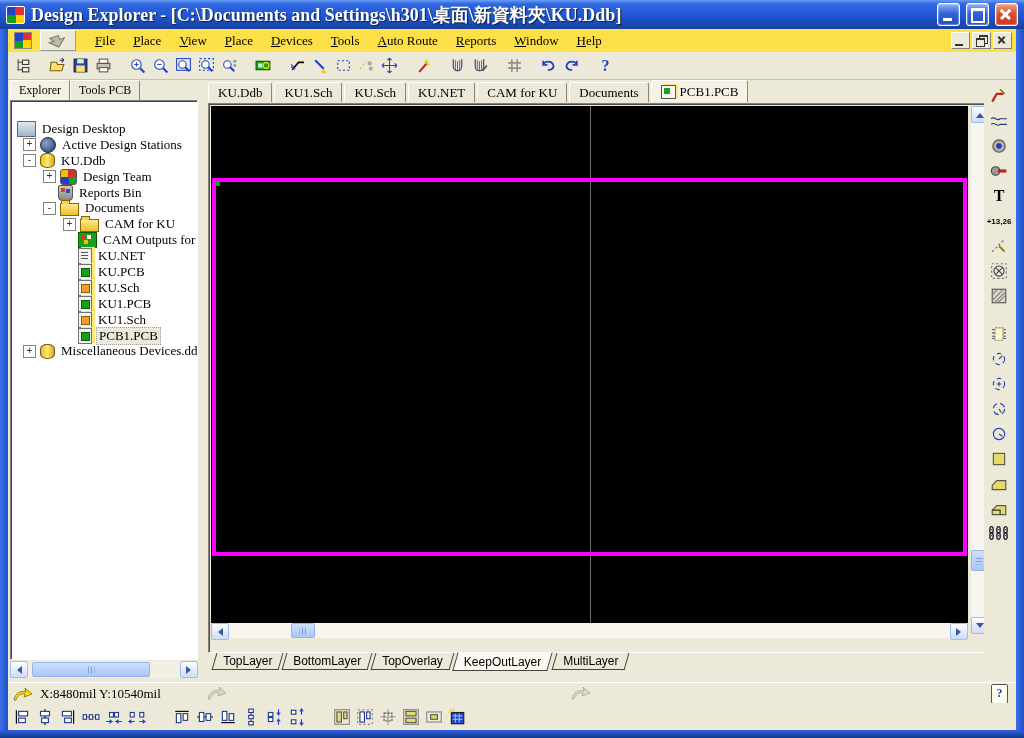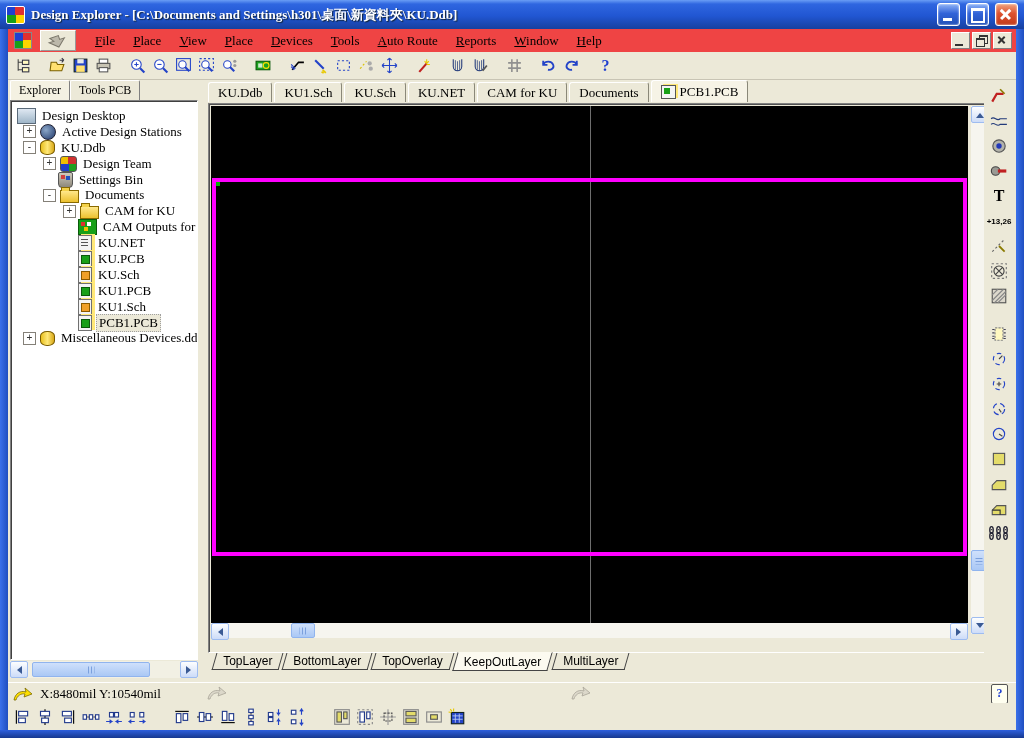--- a/index.html
+++ b/index.html
@@ -5,32 +5,32 @@
   html,body{margin:0;padding:0;background:#555;}
   #win{position:relative;width:1024px;height:738px;background:#ece9d8;overflow:hidden;
        font-family:"Liberation Serif",serif;font-size:13px;color:#000;}
   
   .b-left,.b-right{position:absolute;top:0;bottom:0;width:8px;background:linear-gradient(90deg,#3a70ea,#1f4ec0);z-index:50;}
   .b-left{left:0}.b-right{right:0}
   .b-bottom{position:absolute;left:0;right:0;bottom:0;height:8px;background:linear-gradient(180deg,#2d5fdd,#16388f);z-index:50;}
   
   .titlebar{position:absolute;left:0;top:0;right:0;height:29px;display:flex;align-items:center;gap:6px;padding:0 6px;
     background:linear-gradient(180deg,#6a9df5 0%,#2f66e0 14%,#2156d2 55%,#17409f 100%);z-index:60;}
-  .title-text{color:#fff;font-weight:bold;font-size:13px;flex:1;white-space:nowrap;overflow:hidden;text-shadow:1px 1px 1px #123;}
+  .title-text{color:#fff;font-weight:bold;font-size:18px;flex:1;white-space:nowrap;overflow:hidden;text-shadow:1px 1px 1px #123;}
   .appicon{width:17px;height:16px;border:1px solid #fff;border-radius:2px;flex:none;
     background:conic-gradient(#e03030 0 25%,#ffd400 0 50%,#18a018 0 75%,#2040d0 0);}
   .winbtn{width:21px;height:21px;border-radius:3px;border:1px solid #fff;flex:none;position:relative;
     background:linear-gradient(180deg,#8fb3f7,#3263d8 45%,#2250b8);box-shadow:inset 0 0 2px #fff;}
   .winbtn.close{background:linear-gradient(180deg,#f0a37f,#dd5230 45%,#c23a1a);}
   .g-min{position:absolute;left:5px;bottom:4px;width:9px;height:3px;background:#fff;}
   .g-max{position:absolute;left:4px;top:4px;width:10px;height:10px;border:2px solid #fff;border-top-width:3px;}
   .g-x1,.g-x2{position:absolute;left:3px;top:9px;width:13px;height:2.5px;background:#fff;}
   .g-x1{transform:rotate(45deg);}.g-x2{transform:rotate(-45deg);}
   
-  .menubar{position:absolute;left:8px;top:29px;right:8px;height:23px;background:#ef4444;display:flex;align-items:center;
+  .menubar{position:absolute;left:8px;top:29px;right:8px;height:23px;background:#fde047;display:flex;align-items:center;
     border-bottom:1px solid #d4d0c0;}
   .menu-appicon{width:16px;height:15px;margin:0 8px 0 6px;border:1px solid #888;
     background:conic-gradient(#e03030 0 25%,#ffd400 0 50%,#18a018 0 75%,#2040d0 0);}
   .downarrow-btn{width:34px;height:19px;display:flex;align-items:center;justify-content:center;margin-right:10px;
     border:1px solid #fff;border-right-color:#999;border-bottom-color:#999;background:#ece9d8;}
   .menu-item{padding:2px 9px;cursor:default;}
   .menu-item::first-letter{text-decoration:underline;}
   .mdi-btns{margin-left:auto;display:flex;gap:2px;padding-right:4px;}
   .mdibtn{width:17px;height:15px;background:#ece9d8;border:1px solid #fff;border-right-color:#808080;border-bottom-color:#808080;position:relative;}
   .m-min{position:absolute;left:3px;bottom:2px;width:8px;height:2px;background:#333;}
@@ -330,21 +330,21 @@
         <span class="helpq">?</span>
       </div>
   </div>
 
   <div class="lpanel">
     <div class="ptabs">
       <div class="ptab active">Explorer</div>
       <div class="ptab">Tools PCB</div>
     </div>
     <div class="treebox">
-      <div style="padding:7px 0 0 0;">
+      <div style="padding:20px 0 0 0;">
         <div class="trow" style="padding-left:6px">
             <span class="ti ti-desktop"></span>
             <span class="tlabel">Design Desktop</span>
           </div>
         <div class="trow" style="padding-left:12px">
             <span class="expand">+</span>
             <span class="ti ti-stations"></span>
             <span class="tlabel">Active Design Stations</span>
           </div>
         <div class="trow" style="padding-left:12px">
@@ -353,21 +353,21 @@
             <span class="tlabel">KU.Ddb</span>
           </div>
         <div class="trow" style="padding-left:32px">
             <span class="expand">+</span>
             <span class="ti ti-team"></span>
             <span class="tlabel">Design Team</span>
           </div>
         <div class="trow" style="padding-left:32px">
             <span class="noexp"></span>
             <span class="ti ti-recycle"></span>
-            <span class="tlabel">Settings Bin</span>
+            <span class="tlabel">Reports Bin</span>
           </div>
         <div class="trow" style="padding-left:32px">
             <span class="expand">-</span>
             <span class="ti ti-folder"></span>
             <span class="tlabel">Documents</span>
           </div>
         <div class="trow" style="padding-left:52px">
             <span class="expand">+</span>
             <span class="ti ti-folder"></span>
             <span class="tlabel">CAM for KU</span>

